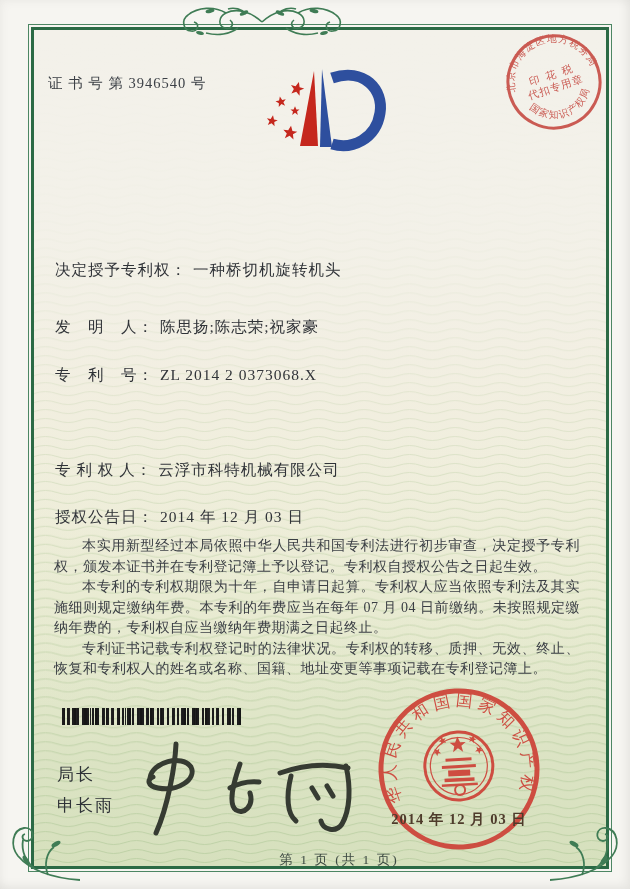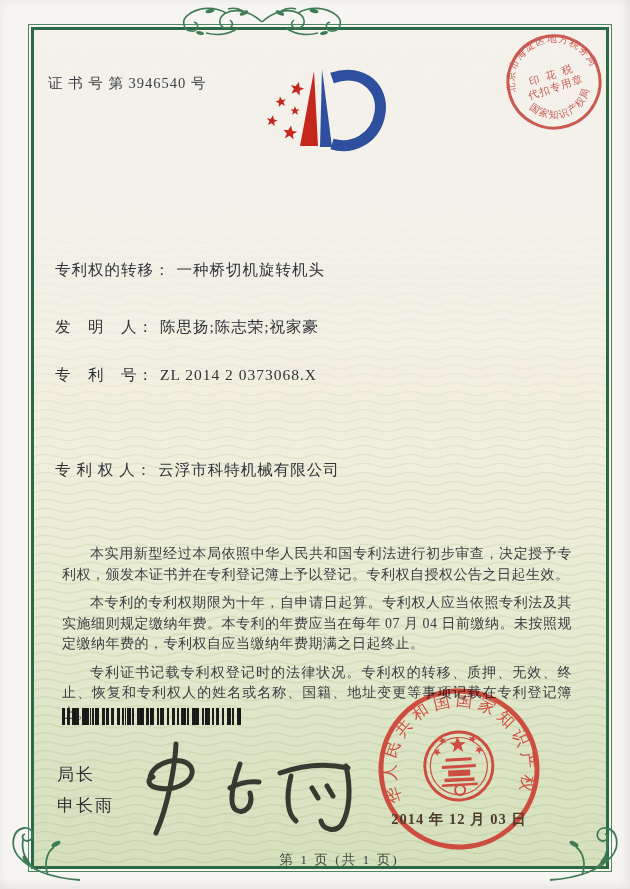--- a/index.html
+++ b/index.html
@@ -19,21 +19,21 @@
   .content{position:absolute;left:0;top:0;width:630px;height:889px;z-index:4;}
 
   .cert-no{position:absolute;left:48px;top:74px;font-size:14.5px;color:#3c4046;letter-spacing:1px;}
   .title{position:absolute;left:0;top:176px;width:630px;text-align:center;
          font-size:35px;font-weight:600;color:#2c2d31;letter-spacing:9px;text-indent:9px;}
   .field{position:absolute;left:55px;font-size:15.5px;color:#303338;white-space:nowrap;}
   .field .flabel{letter-spacing:1px;}
   .field .fvalue{margin-left:6px;letter-spacing:1px;}
   .paras{position:absolute;left:54px;top:536px;width:526px;font-size:14px;line-height:20.5px;
          color:#3a3e44;text-align:justify;}
-  .paras p{margin:8px;text-indent:2em;letter-spacing:.5px;}
+  .paras p{margin:0;text-indent:2em;letter-spacing:.5px;}
 
   .barcode{position:absolute;left:62px;top:708px;width:180px;height:17px;
      background:
        repeating-linear-gradient(90deg,#1c1c1c 0 2px,rgba(0,0,0,0) 2px 5px),
        repeating-linear-gradient(90deg,#222 0 1px,rgba(0,0,0,0) 1px 7px),
        repeating-linear-gradient(90deg,#161616 0 3px,rgba(0,0,0,0) 3px 11px);}
   .sig-title{position:absolute;left:57px;top:763px;font-size:17px;color:#2e3237;letter-spacing:2px;
          font-family:"Liberation Sans","DejaVu Sans",sans-serif;}
   .sig-name{position:absolute;left:57px;top:794px;font-size:17px;color:#2e3237;letter-spacing:2px;
          font-family:"Liberation Sans","DejaVu Sans",sans-serif;}
@@ -123,30 +123,33 @@
         <polygon points="62,17 66,92 48,92"></polygon>
       </g>
       <g fill="#2e4f9e">
         <polygon points="70,15 80,93 68,93"></polygon>
       </g>
       <path d="M80,24 C112,13 132,36 128,59 C124,85 100,96 80,90" fill="none" stroke="#2e4f9e" stroke-width="11"></path>
     </svg>
 
 
     <div class="field" style="top:260px">
-      <span class="flabel">专利权的转移：</span><span class="fvalue">一种桥切机旋转机头</span>
+      <span class="flabel">决定授予专利权：</span><span class="fvalue">一种桥切机旋转机头</span>
     </div>
     <div class="field" style="top:317px">
       <span class="flabel">发　明　人：</span><span class="fvalue">陈思扬;陈志荣;祝家豪</span>
     </div>
     <div class="field" style="top:365px">
       <span class="flabel">专　利　号：</span><span class="fvalue">ZL 2014 2 0373068.X</span>
     </div>
     <div class="field" style="top:460px">
       <span class="flabel">专 利 权 人：</span><span class="fvalue">云浮市科特机械有限公司</span>
+    </div>
+    <div class="field" style="top:507px">
+      <span class="flabel">授权公告日：</span><span class="fvalue">2014 年 12 月 03 日</span>
     </div>
 
     <div class="paras">
       <p>本实用新型经过本局依照中华人民共和国专利法进行初步审查，决定授予专利权，颁发本证书并在专利登记簿上予以登记。专利权自授权公告之日起生效。</p>
       <p>本专利的专利权期限为十年，自申请日起算。专利权人应当依照专利法及其实施细则规定缴纳年费。本专利的年费应当在每年 07 月 04 日前缴纳。未按照规定缴纳年费的，专利权自应当缴纳年费期满之日起终止。</p>
       <p>专利证书记载专利权登记时的法律状况。专利权的转移、质押、无效、终止、恢复和专利权人的姓名或名称、国籍、地址变更等事项记载在专利登记簿上。</p>
     </div>
 
     <div class="barcode"></div>
 

